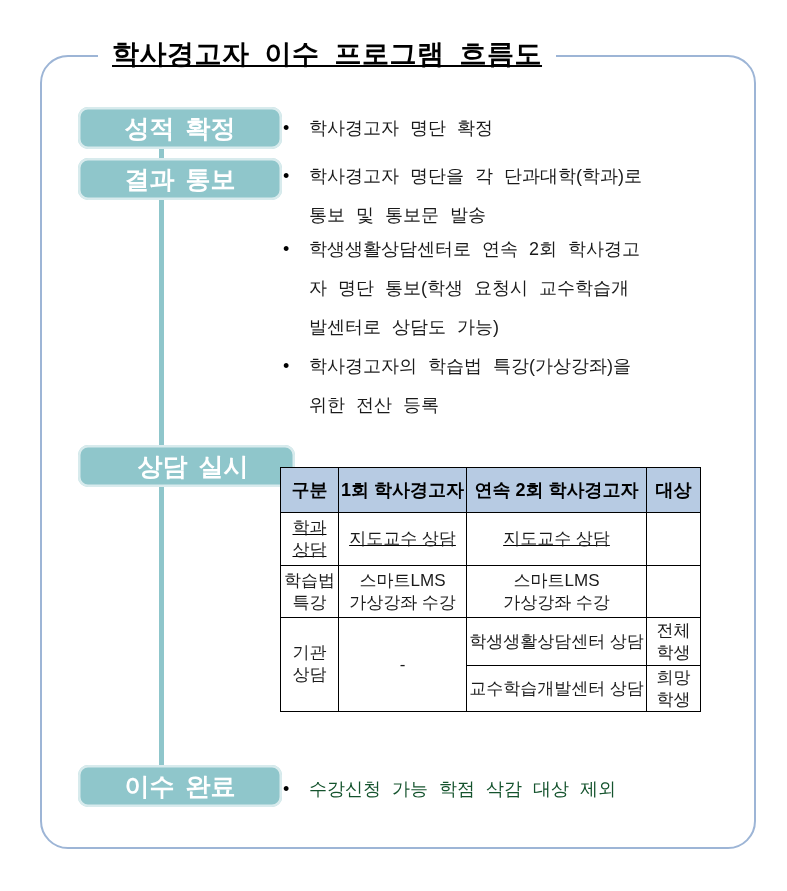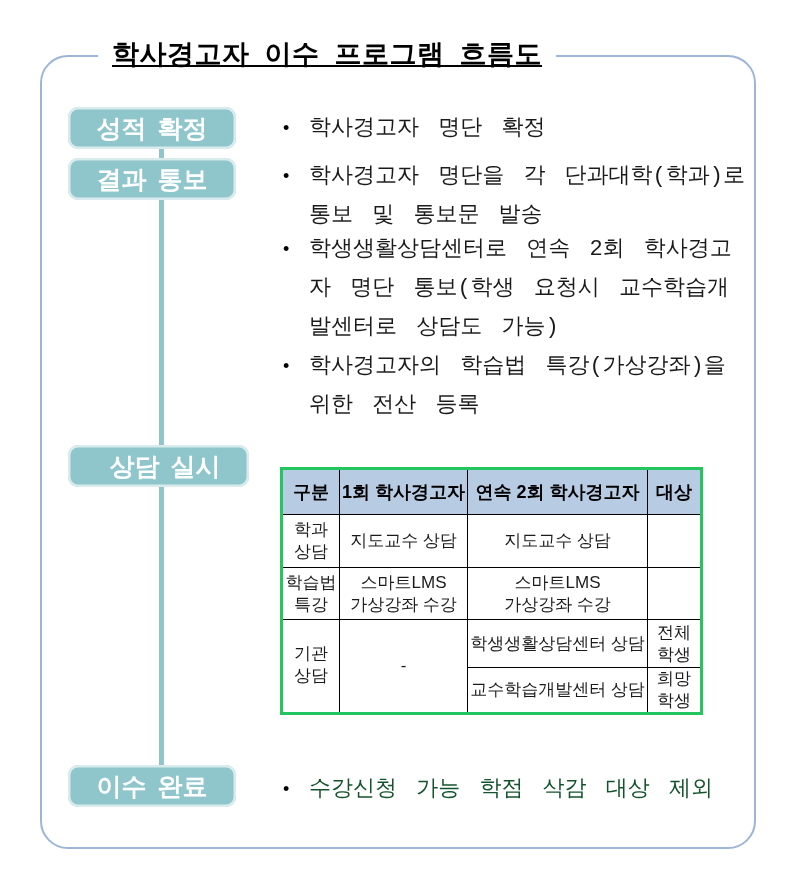--- a/index.html
+++ b/index.html
@@ -44,22 +44,22 @@
     position: absolute;
     left: 159px;
     top: 140px;
     width: 5px;
     height: 632px;
     background: #8fc6cb;
     z-index: 1;
   }
   .step {
     position: absolute;
-    left: 68px;
-    width: 168px;
+    left: 78px;
+    width: 204px;
     height: 42px;
     background: #8fc6cb;
     border-radius: 10px;
     box-shadow: inset 0 0 0 2.5px rgba(255,255,255,0.65);
     color: #ffffff;
     font-size: 25px;
     font-weight: bold;
     display: flex;
     align-items: center;
     justify-content: center;
@@ -80,42 +80,41 @@
   }
   .bullet .dot {
     width: 26px;
     flex: 0 0 26px;
     font-size: 18px;
     line-height: 39px;
     color: #000000;
   }
   .bullet .text {
     flex: 1;
-    font-size: 22px;
+    font-size: 18px;
     line-height: 39px;
     color: #1a1a1a;
     white-space: pre-line;
     word-spacing: 6px;
-    font-family: Liberation Mono, monospace;
   }
   .bullet-1 { top: 109px; }
   .bullet-2 { top: 157px; }
   .bullet-3 { top: 230px; }
   .bullet-4 { top: 347px; }
   .bullet-5 { top: 770px; }
   .bullet-5 .text { color: #14532d; }
 
   table.consult {
     position: absolute;
     left: 280px;
     top: 467px;
     border-collapse: collapse;
     table-layout: fixed;
     width: 420px;
-    border: 3px solid #22c55e;
+    border: 1px solid #22c55e;
     z-index: 2;
   }
   table.consult th, table.consult td {
     border: 1.5px solid #000000;
     text-align: center;
     vertical-align: middle;
     padding: 0 2px;
     white-space: pre-line;
     overflow: hidden;
   }
@@ -128,21 +127,21 @@
   }
   table.consult td {
     font-size: 17px;
     color: #1a1a1a;
     line-height: 22px;
   }
   .col-1 { width: 58px; }
   .col-2 { width: 128px; }
   .col-3 { width: 180px; }
   .col-4 { width: 54px; }
-  .row-dept    { height: 53px; }
+  .row-dept    { height: 53px; text-decoration: underline; }
   .row-method  { height: 52px; }
   .row-org-a   { height: 48px; }
   .row-org-b   { height: 46px; }
   td.label-tight  { line-height: 15px; font-size: 17px; }
   td.label-two    { line-height: 22px; }
   td.label-org    { line-height: 26px; font-family: Liberation Mono, monospace; }
 </style>
 </head>
 <body>
 

